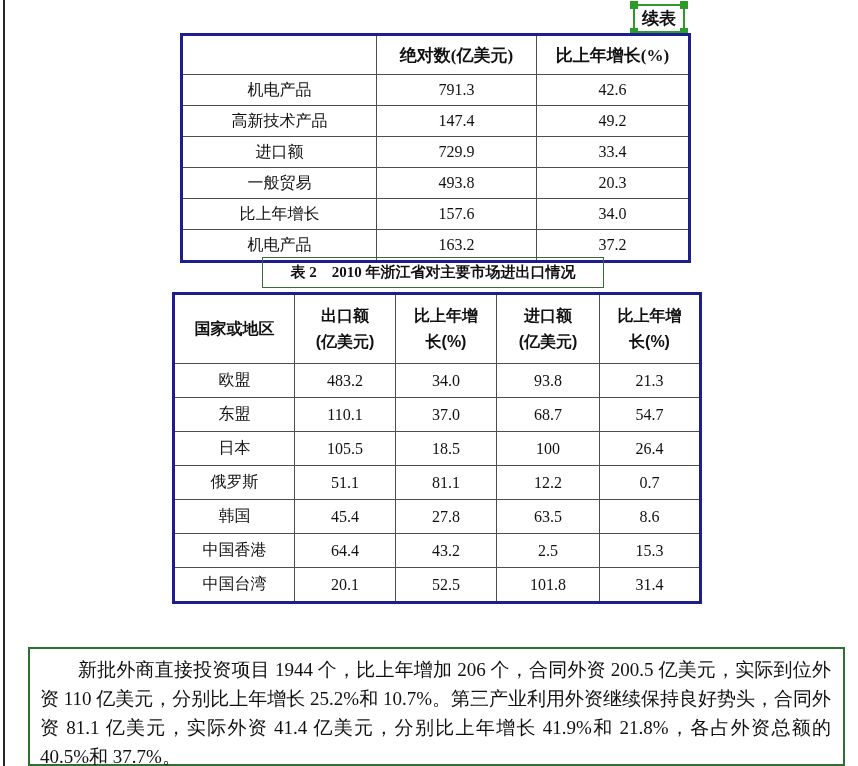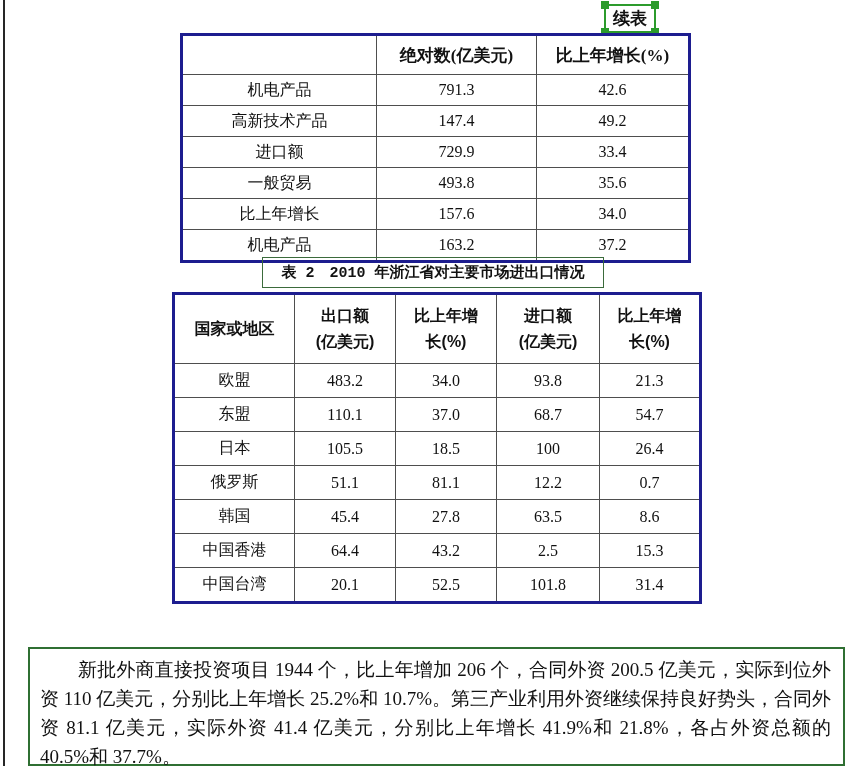--- a/index.html
+++ b/index.html
@@ -1,39 +1,39 @@
 <!DOCTYPE html>
 <html><head>
 <meta charset="utf-8">
 <style>
   html,body{margin:0;padding:0;background:#fff;}
   .page{position:relative;width:858px;height:766px;background:#ffffff;overflow:hidden;
         font-family:"Liberation Serif","DejaVu Serif",serif;color:#111;}
   .left-rule{position:absolute;left:3px;top:0;width:2px;height:766px;background:#262626;}
 
   
-  .cont-box{position:absolute;left:604px;top:4px;width:48px;height:25px;
+  .cont-box{position:absolute;left:633px;top:4px;width:48px;height:25px;
             border:2px solid #2c9b2c;display:flex;align-items:center;justify-content:center;
             font-family:"Liberation Sans","DejaVu Sans",sans-serif;font-weight:bold;font-size:17px;}
   .handle{position:absolute;width:8px;height:8px;background:#2c9b2c;}
   .h-nw{left:-5px;top:-5px}.h-ne{right:-5px;top:-5px}.h-sw{left:-5px;bottom:-5px}.h-se{right:-5px;bottom:-5px}
 
   table{border-collapse:collapse;table-layout:fixed;background:#fff;}
   .t1{position:absolute;left:180px;top:33px;width:508px;border:3px solid #1d1d8f;}
   .t2{position:absolute;left:172px;top:292px;width:527px;border:3px solid #1d1d8f;}
   .t1 th,.t1 td,.t2 th,.t2 td{border:1px solid #4e4e4e;text-align:center;vertical-align:middle;
       padding:0;overflow:hidden;}
   .t1 th{height:38px;font-family:Liberation Serif, serif;font-weight:bold;font-size:17px;}
   .t1 td{height:30px;font-size:16px;}
   .t2 th{height:68px;font-family:"Liberation Sans","DejaVu Sans",sans-serif;font-weight:bold;font-size:16px;line-height:26px;}
   .t2 td{height:33px;font-size:16px;}
 
   .caption-box{position:absolute;left:262px;top:257px;width:340px;height:29px;
                border:1px solid #3b6b3b;display:flex;align-items:center;justify-content:center;
-               font-family:Liberation Mono, monospace;font-weight:bold;font-size:15px;
+               font-family:Liberation Serif, serif;font-weight:bold;font-size:15px;
                white-space:nowrap;}
 
   .para-box{position:absolute;left:28px;top:647px;width:817px;height:119px;box-sizing:border-box;
             border:2px solid #2f6f32;padding:6px 12px 0 10px;}
   .para-box p{margin:0;font-size:19px;line-height:29px;text-align:justify;text-indent:2em;
               font-family:"Liberation Serif","DejaVu Serif",serif;}
 </style>
 </head>
 <body>
 
@@ -71,21 +71,21 @@
       <td>49.2</td>
     </tr>
     <tr>
       <td>进口额</td>
       <td>729.9</td>
       <td>33.4</td>
     </tr>
     <tr>
       <td>一般贸易</td>
       <td>493.8</td>
-      <td>35.6</td>
+      <td>20.3</td>
     </tr>
     <tr>
       <td>比上年增长</td>
       <td>157.6</td>
       <td>34.0</td>
     </tr>
     <tr>
       <td>机电产品</td>
       <td>163.2</td>
       <td>37.2</td>

